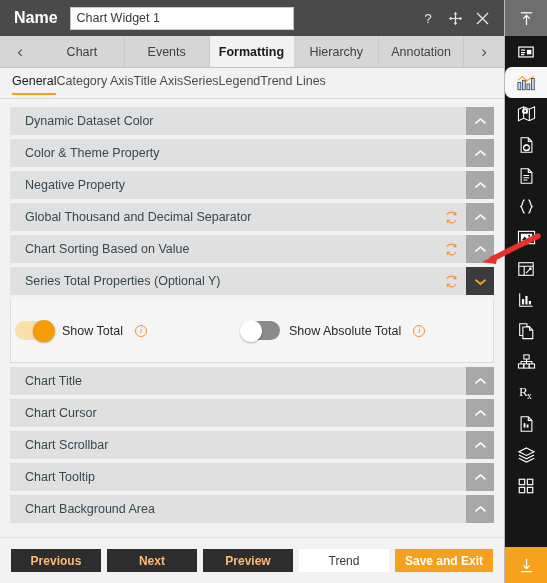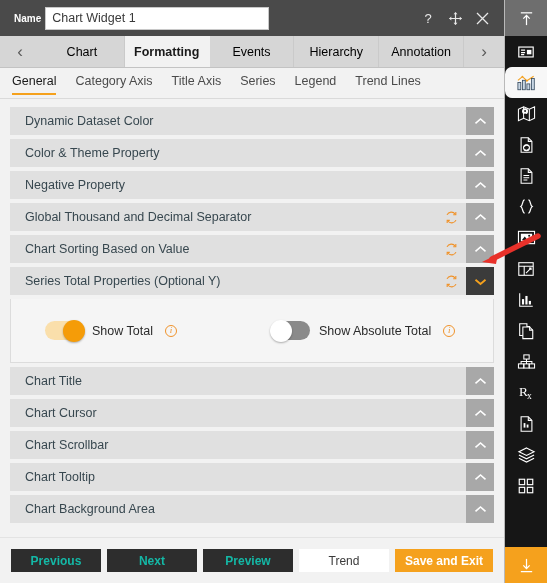--- a/index.html
+++ b/index.html
@@ -32,23 +32,23 @@
   .titlebar {
     height: 36px;
     background: #4a4a4a;
     display: flex;
     align-items: center;
     padding: 0 8px 0 14px;
     flex: 0 0 auto;
   }
   .title-label {
     color: #ffffff;
-    font-size: 10px;
+    font-size: 16px;
     font-weight: bold;
-    margin-right: 4px;
+    margin-right: 12px;
     white-space: nowrap;
   }
   .title-input {
     width: 224px;
     height: 23px;
     background: #ffffff;
     border: 1px solid #c8c8c8;
     color: #3a3a3a;
     font-size: 12.5px;
     font-family: "Liberation Sans", sans-serif;
@@ -97,42 +97,41 @@
     display: flex;
     align-items: stretch;
     overflow: hidden;
   }
   .tab {
     flex: 1;
     display: flex;
     align-items: center;
     justify-content: center;
     font-size: 12.5px;
-    color: #000000;
+    color: #404040;
     background: #d6d6d6;
     cursor: pointer;
     white-space: nowrap;
     padding: 0 4px;
     border-right: 1px solid #cacaca;
   }
   .tab.active {
     background: #f2f2f2;
     color: #1a1a1a;
     font-weight: bold;
     border-right: 1px solid #f2f2f2;
   }
 
   
   .subtabs {
     height: 31px;
     background: #f2f2f2;
     display: flex;
     align-items: center;
     padding-left: 12px;
-    gap: 19px;
     flex: 0 0 auto;
     border-bottom: 1px solid #dadada;
   }
   .subtab {
     font-size: 12.5px;
     color: #4b4b4b;
     cursor: pointer;
     white-space: nowrap;
     padding-bottom: 2px;
     border-bottom: 2px solid transparent;
@@ -191,21 +190,21 @@
   }
 
   .acc-panel {
     background: #f5f5f5;
     border: 1px solid #dcdcdc;
     border-top: none;
     flex: 0 0 auto;
     height: 64px;
     display: flex;
     align-items: center;
-    padding: 0 34px;
+    padding: 0 4px;
   }
   .sw-group {
     display: flex;
     align-items: center;
     gap: 9px;
   }
   .sw-group.second { margin-left: 95px; }
   .switch {
     width: 38px; height: 19px;
     border-radius: 10px;
@@ -262,21 +261,21 @@
     font-size: 12px;
     font-weight: bold;
     font-family: "Liberation Sans", sans-serif;
     border: none;
     cursor: pointer;
     display: inline-flex;
     align-items: center;
     justify-content: center;
     padding: 0 10px;
   }
-  .btn.dark   { background: #2d2d2d; color: #14b8a6; }
+  .btn.dark   { background: #2d2d2d; color: #fdba74; }
   .btn.light  { background: #ffffff; color: #3a3a3a; font-weight: normal; border: 1px solid #ffffff; }
   .btn.accent { background: #f5a11d; color: #ffffff; }
 
   
   .sidebar {
     position: absolute;
     right: 0; top: 0;
     width: 42px; height: 583px;
     background: #161616;
     display: flex;
@@ -347,22 +346,22 @@
               <path d="M1 1 L12 12 M12 1 L1 12"></path>
             </svg>
         </span>
       </div>
     </div>
 
     <div class="tabstrip">
       <div class="tab-arrow">‹</div>
       <div class="tabs">
         <div class="tab">Chart</div>
+        <div class="tab">Events</div>
         <div class="tab active">Formatting</div>
-        <div class="tab">Events</div>
         <div class="tab">Hierarchy</div>
         <div class="tab">Annotation</div>
       </div>
       <div class="tab-arrow">›</div>
     </div>
 
     <div class="subtabs">
       <div class="subtab active">General</div>
       <div class="subtab">Category Axis</div>
       <div class="subtab">Title Axis</div>

